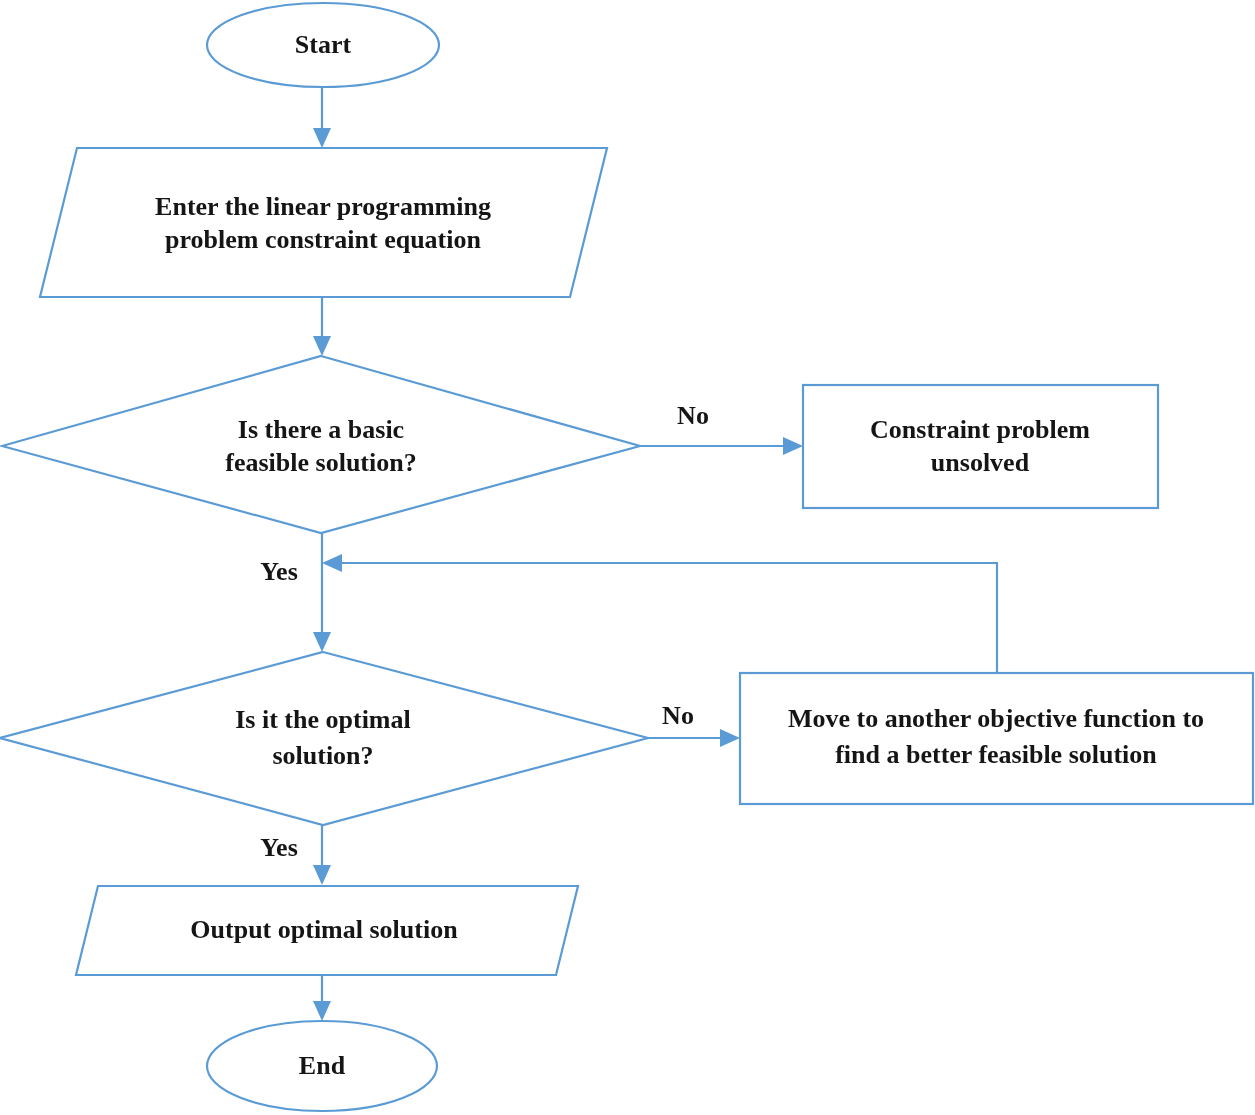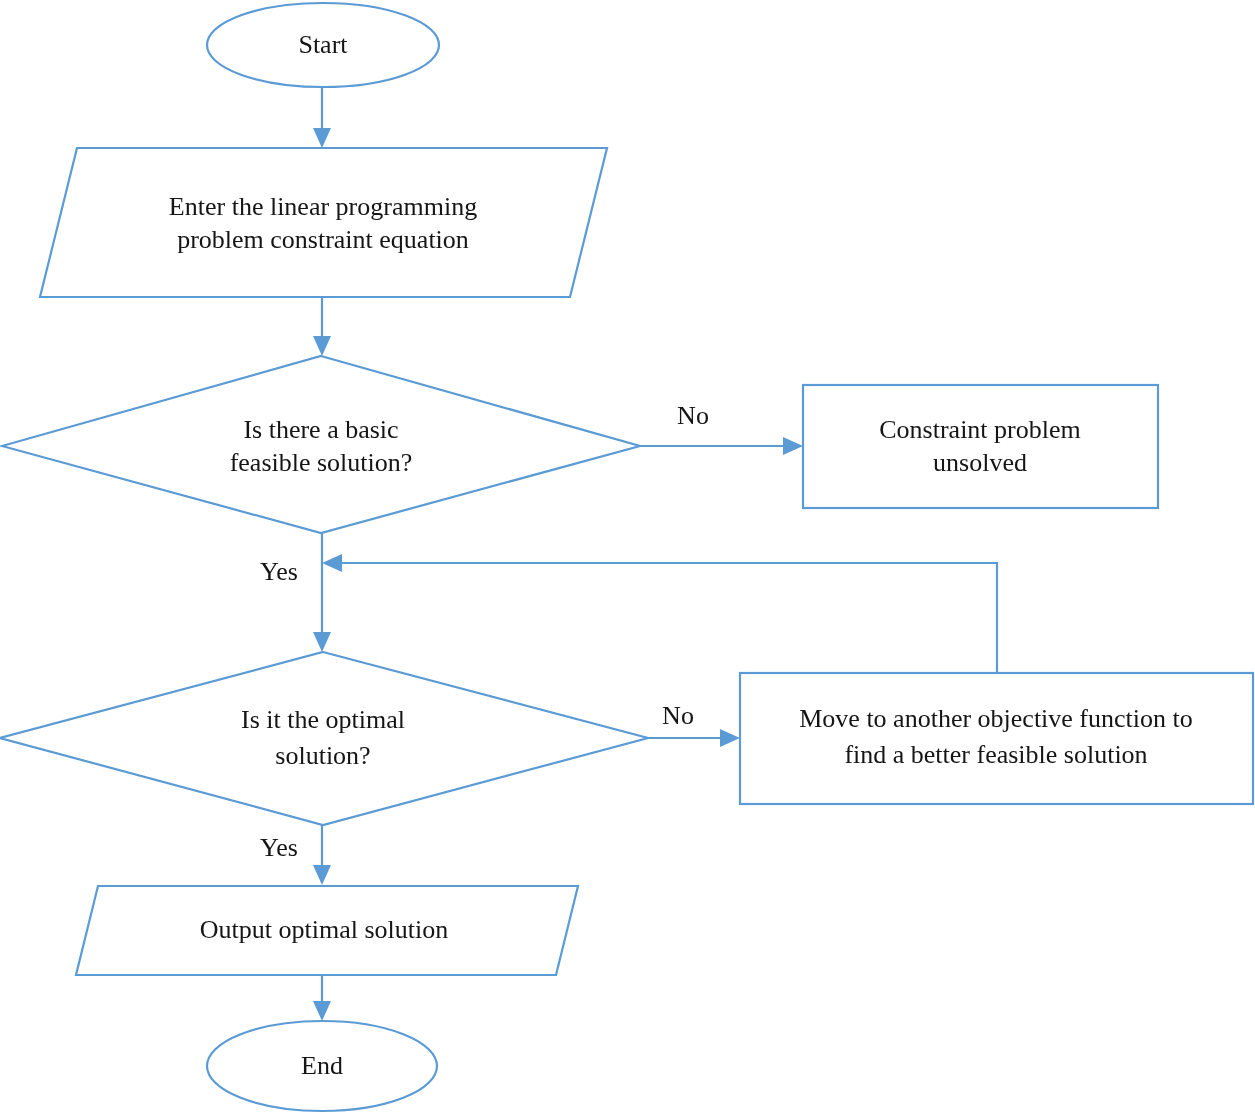--- a/index.html
+++ b/index.html
@@ -11,20 +11,21 @@
   body {
     width: 1255px;
     height: 1115px;
     overflow: hidden;
     font-family: "Liberation Serif", "DejaVu Serif", serif;
   }
   #flowchart-root {
     position: relative;
     width: 1255px;
     height: 890px;
+    font-weight: bold;
   }
   svg#flow-svg {
     display: block;
     width: 1255px;
     height: 1115px;
   }
   .shape {
     fill: #ffffff;
     stroke: #5b9bd5;
     stroke-width: 2.2;

